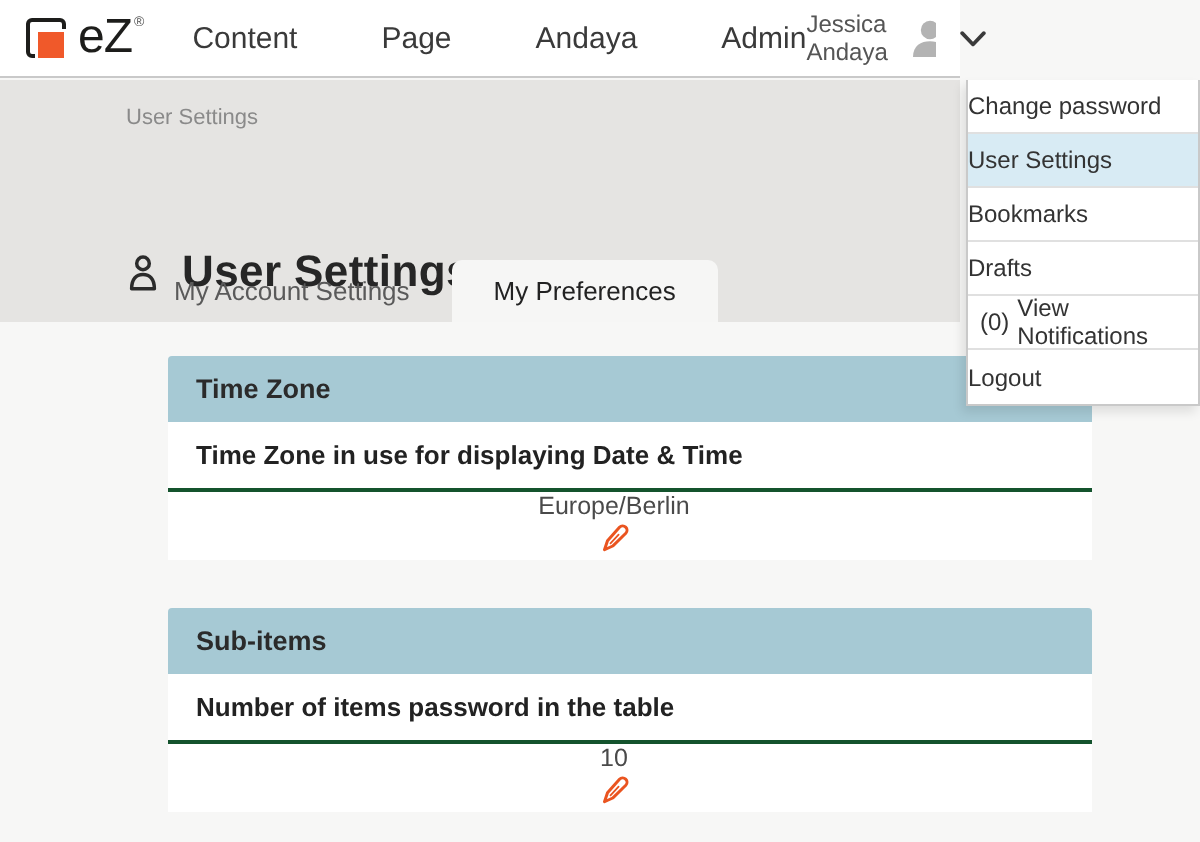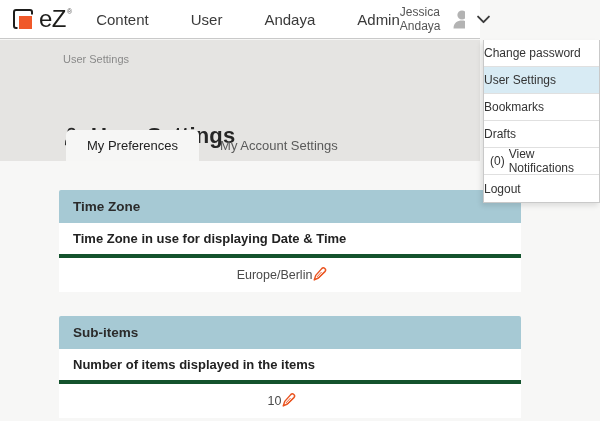--- a/index.html
+++ b/index.html
@@ -33,32 +33,32 @@
   .title-row { position:absolute; top:83px; left:61px; display:flex; align-items:center; }
   .title-icon { margin-right:9px; display:flex; }
   .page-title { font-size:22px; font-weight:bold; color:#262626; letter-spacing:0.2px; }
   .tabs { position:absolute; bottom:0; left:66px; display:flex; align-items:flex-end; }
   .tab { height:31px; line-height:31px; padding:0 21px; font-size:13px; cursor:pointer; }
   .tab.active { background:#f6f6f5; border-radius:5px 5px 0 0; color:#222222; }
   .tab.inactive { color:#5a5a5a; }
 
   
   .content { position:absolute; top:161px; left:0; right:0; bottom:0; background:#f7f7f6; }
-  .card { position:absolute; left:59px; width:462px;margin-top:12px; }
+  .card { position:absolute; left:84px; width:462px; }
   .card.first { top:17px; }
   .card.second { top:143px; }
   .section-header { height:33px; background:#a6c9d4; display:flex; align-items:center;
                     padding-left:14px; font-size:13.5px; font-weight:bold; color:#2b2b2b;
                     border-radius:2px 2px 0 0; }
   .row-label { height:35px; background:#ffffff; display:flex; align-items:center;
                padding-left:14px; font-size:13px; font-weight:bold; color:#222222;
-               border-bottom:4px solid #14532d; }
+               border-bottom:2px solid #14532d; }
   .row-value { height:34px; background:#ffffff; display:flex; align-items:center;
                padding:0 30px 0 14px; font-size:12.5px; color:#4a4a4a;
-               justify-content:center; }
+               justify-content:center;flex-direction:column; }
   .edit-btn { display:flex; align-items:center; cursor:pointer; background:none; border:none; padding:0; }
 
   
   .dropdown { position:absolute; top:40px; left:483px; width:117px; background:#ffffff;
               border:1px solid #c9c9c9; border-top:none; z-index:10;
               box-shadow:-2px 3px 5px rgba(0,0,0,0.10); }
   .dd-item { height:27px; display:flex; align-items:center; 
              font-size:12px; color:#333333; border-bottom:1px solid #e0e0e0; cursor:pointer;
              background:#ffffff; }
   .dd-item:last-child { border-bottom:none; }
@@ -75,21 +75,21 @@
     <div class="logo">
       <span class="logo-mark">
         <span class="logo-outline"></span>
         <span class="logo-orange"></span>
       </span>
       <span class="logo-text">eZ</span>
       <span class="logo-reg">®</span>
     </div>
     <div class="nav">
       <div class="nav-item">Content</div>
-      <div class="nav-item">User</div>
+      <div class="nav-item">Page</div>
       <div class="nav-item">Andaya</div>
       <div class="nav-item">Admin</div>
     </div>
     <div class="user-area">
       <span class="user-name">Jessica Andaya</span>
       <span class="avatar">
         <svg viewBox="0 0 24 24" width="24" height="24">
           <g fill="#b3b3b3">
             <circle cx="12" cy="8" r="4.6"></circle>
             <path d="M3.5 21.5 C3.5 15.8 7.5 13.6 12 13.6 C16.5 13.6 20.5 15.8 20.5 21.5 Z"></path>
@@ -111,22 +111,22 @@
         <svg viewBox="0 0 24 24" width="21" height="21">
           <g fill="none" stroke="#2b2b2b" stroke-width="2" stroke-linejoin="round">
             <circle cx="12" cy="6.5" r="3.6"></circle>
             <path d="M5.5 21 C5.5 15.5 8.2 12.8 12 12.8 C15.8 12.8 18.5 15.5 18.5 21 Z"></path>
           </g>
         </svg>
       </span>
       <span class="page-title">User Settings</span>
     </div>
     <div class="tabs">
+      <div class="tab inactive">My Account Settings</div>
       <div class="tab active">My Preferences</div>
-      <div class="tab inactive">My Account Settings</div>
     </div>
   </div>
 
   <div class="content">
 
     <div class="card first">
       <div class="section-header">Time Zone</div>
       <div class="row-label">Time Zone in use for displaying Date &amp; Time</div>
       <div class="row-value">
         <span>Europe/Berlin</span>
@@ -139,21 +139,21 @@
                 <path d="M9.2 16.8 L14.6 11.2" stroke-width="1.2"></path>
               </g>
             </svg>
           </span>
         </button>
       </div>
     </div>
 
     <div class="card second">
       <div class="section-header">Sub-items</div>
-      <div class="row-label">Number of items displayed in the items</div>
+      <div class="row-label">Number of items password in the table</div>
       <div class="row-value">
         <span>10</span>
         <button class="edit-btn">
           <span>
             <svg viewBox="0 0 20 22" width="15" height="17">
               <g fill="none" stroke="#ea5420" stroke-width="2" stroke-linejoin="round" stroke-linecap="round">
                 <path d="M3 19.5 L5 13.5 L13 4.5 A2.9 2.9 0 0 1 17.2 8.5 L8.5 17 Z"></path>
                 <path d="M7 15.2 L12.4 9.4" stroke-width="1.2"></path>
                 <path d="M9.2 16.8 L14.6 11.2" stroke-width="1.2"></path>
               </g>

